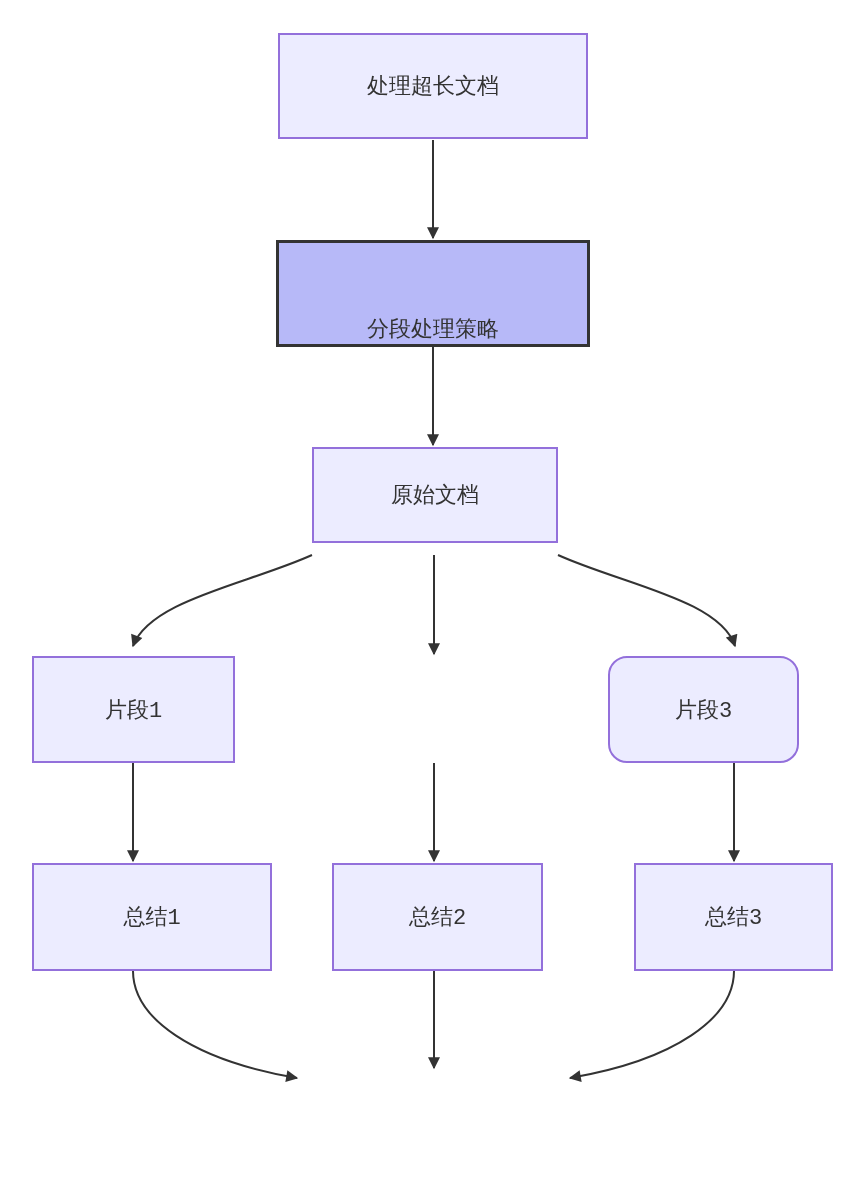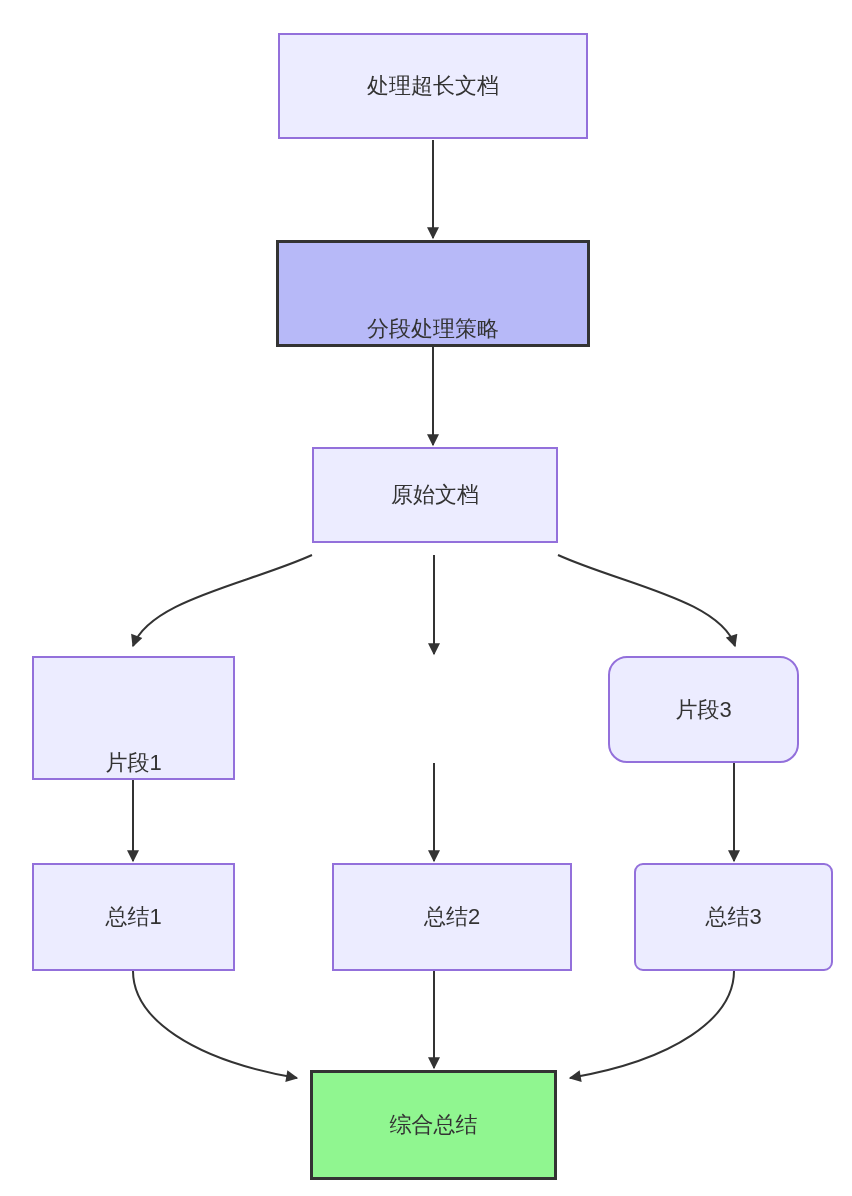--- a/index.html
+++ b/index.html
@@ -1,21 +1,21 @@
 <!DOCTYPE html>
 <html style="--node-fill: #ECECFF; --node-border: #9370DB; --highlight-fill: #b7b9f8; --success-fill: #90f690; --strong-border: #333333; --edge-color: #333333; --text-color: #333333;"><head>
 <meta charset="utf-8">
 <style>
   html, body { margin: 0; padding: 0; background: #ffffff; }
   .canvas {
     position: relative;
     width: 852px;
     height: 1196px;
     background: #ffffff;
-    font-family: Liberation Sans, sans-serif;
+    font-family: Liberation Mono, monospace;
     overflow: hidden;
   }
   .edges {
     position: absolute;
     left: 0; top: 0;
     width: 852px; height: 1196px;
   }
   .node {
     position: absolute;
     display: flex;
@@ -36,26 +36,26 @@
     background: var(--success-fill, #90f690);
     border: 3.5px solid var(--strong-border, #333333);
   }
   .edge { stroke: var(--edge-color, #333333); stroke-width: 2; fill: none; }
   .arrow-head { fill: var(--edge-color, #333333); }
 
   
   .n-a  { left: 278px; top: 33px;   width: 310px; height: 106px; }
   .n-b  { left: 276px; top: 240px;  width: 314px; height: 107px; align-items: flex-end; }
   .n-c  { left: 312px; top: 447px;  width: 246px; height: 96px; }
-  .n-d1 { left: 32px;  top: 656px;  width: 203px; height: 124px; align-items: flex-end; }
+  .n-d1 { left: 32px;  top: 656px;  width: 203px; height: 107px; }
   .n-d2 { left: 332px; top: 656px;  width: 204px; height: 107px; }
   .n-d3 { left: 608px; top: 656px;  width: 191px; height: 107px; border-radius: 19px; }
-  .n-e1 { left: 32px;  top: 863px;  width: 203px; height: 108px; }
-  .n-e2 { left: 332px; top: 863px;  width: 240px; height: 108px; }
-  .n-e3 { left: 634px; top: 863px;  width: 199px; height: 108px; border-radius: 9px; }
+  .n-e1 { left: 32px;  top: 863px;  width: 240px; height: 108px; }
+  .n-e2 { left: 332px; top: 863px;  width: 211px; height: 108px; }
+  .n-e3 { left: 634px; top: 863px;  width: 199px; height: 108px; }
   .n-f  { left: 310px; top: 1070px; width: 247px; height: 110px; }
 </style>
 </head>
 <body>
 
 <div class="canvas">
 
   <svg class="edges" viewBox="0 0 852 1196" xmlns="http://www.w3.org/2000/svg">
     <defs>
       <marker id="arrow" viewBox="0 0 10 10" refX="9" refY="5" markerUnits="userSpaceOnUse" markerWidth="14" markerHeight="12" orient="auto">
@@ -101,17 +101,14 @@
   </div>
 
   <div class="node n-e2">
     <span>总结2</span>
   </div>
 
   <div class="node n-e3">
     <span>总结3</span>
   </div>
 
-  <div class="node success n-f">
-    <span>综合总结</span>
-  </div>
 
 </div>
 
 </body></html>

